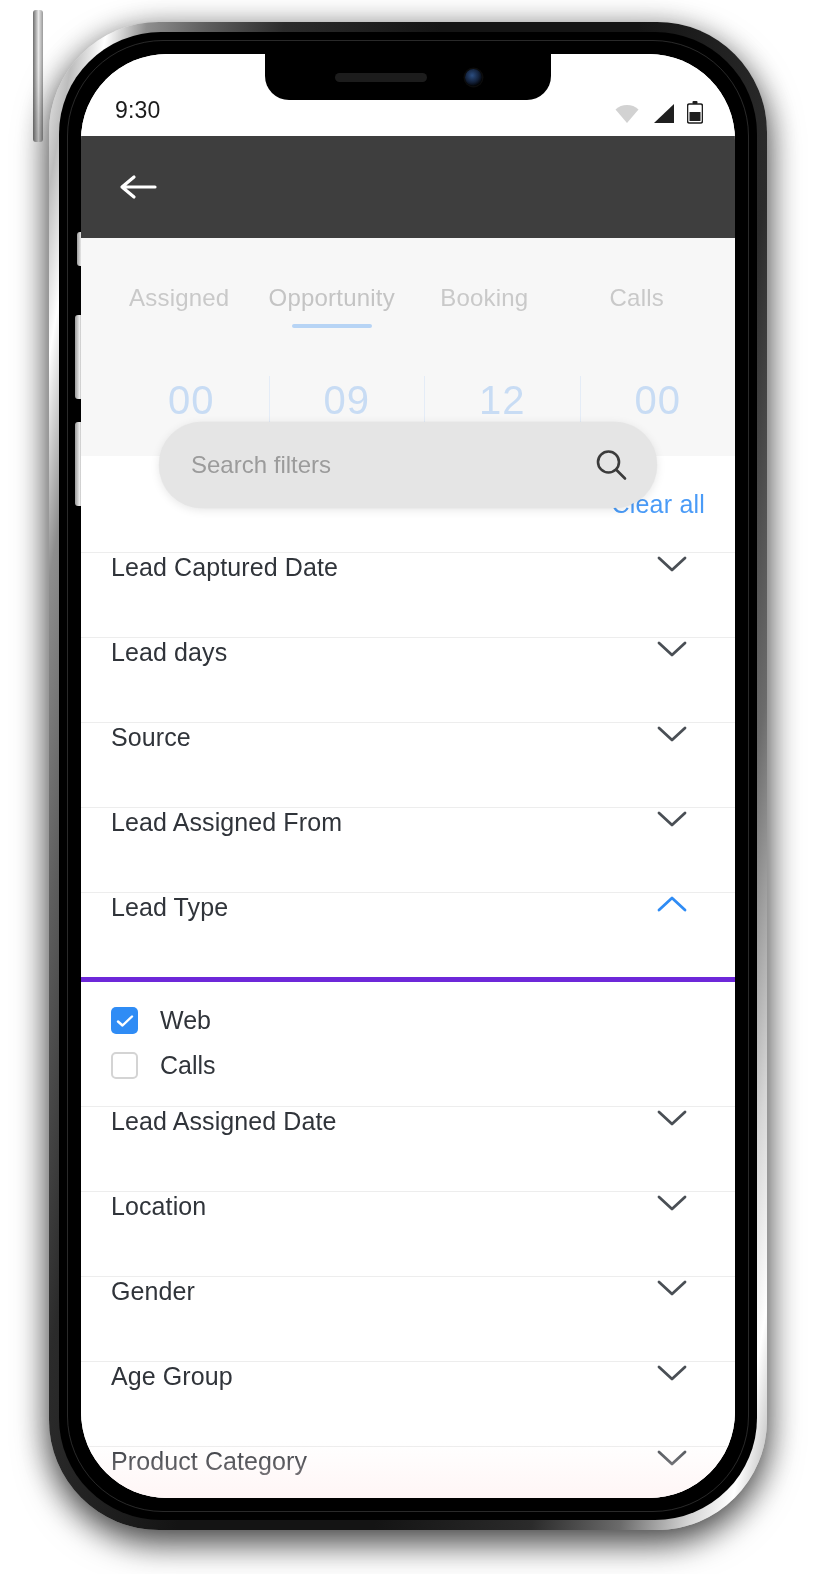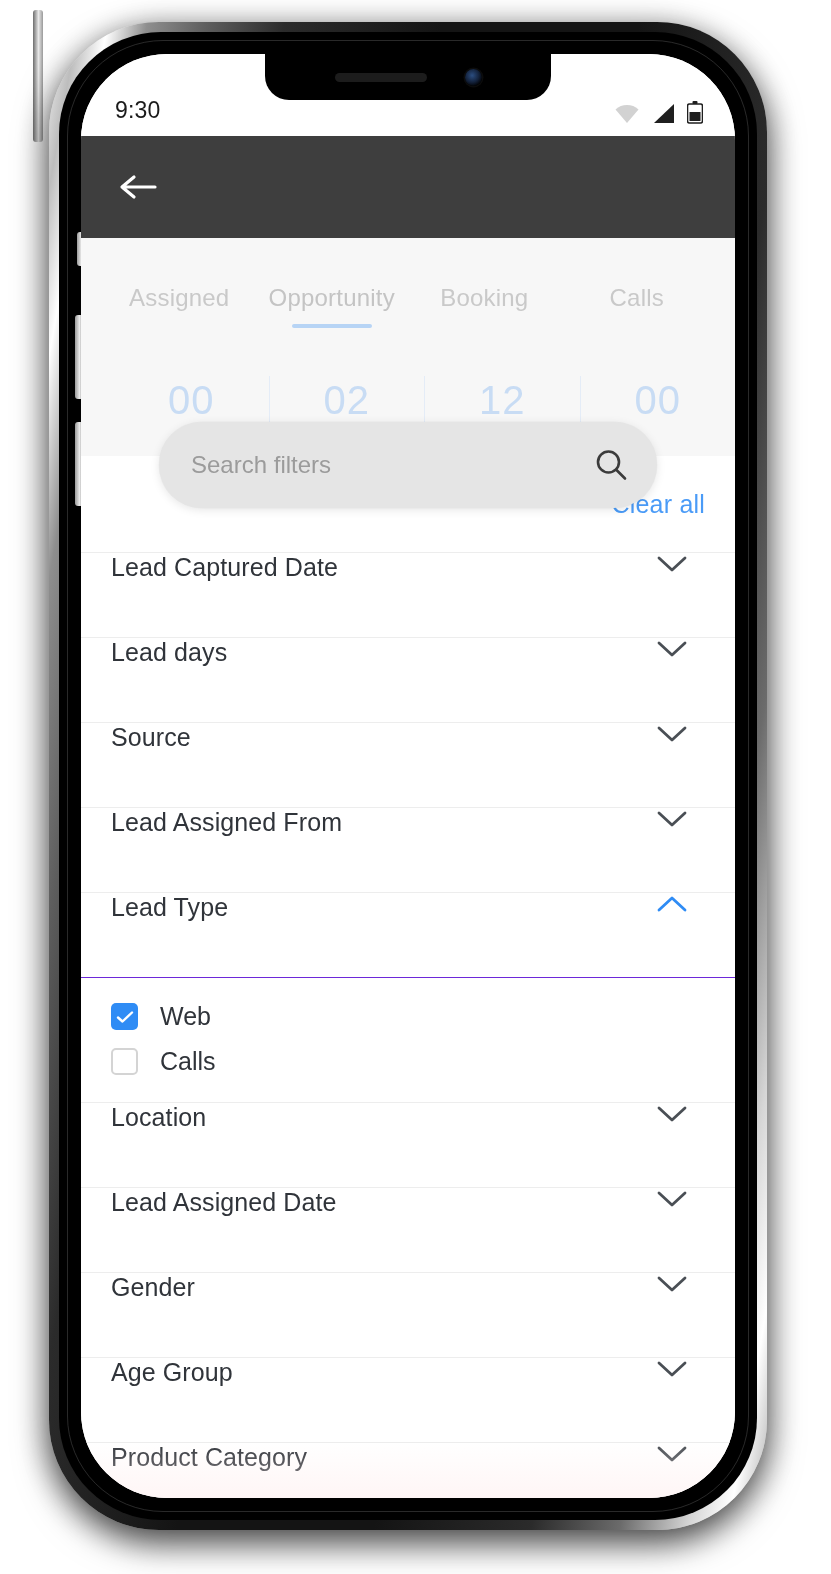--- a/index.html
+++ b/index.html
@@ -180,21 +180,21 @@
     padding:0 46px 0 30px;
     border-top:1px solid #ededed;
     cursor:pointer;
   }
   .filter-label{ font-size:25px; color:#30343a; letter-spacing:.1px; }
   .chev{ display:flex; align-items:center; }
 
   
   .filter-options{
     padding:16px 0 18px 0;
-    border-top:1px solid #6d28d9;
+    border-top:5px solid #6d28d9;
   }
   .option-row{
     display:flex; align-items:center; gap:22px;
     padding:8px 30px;
     cursor:pointer;
   }
   .cbox{
     width:27px; height:27px; border-radius:5px;
     flex:0 0 auto;
     display:flex; align-items:center; justify-content:center;
@@ -277,21 +277,21 @@
         <div class="tab">
           <span class="tab-label">Calls</span>
         </div>
       </div>
 
       <div id="counter-row">
         <div class="counter-cell">
           <span class="counter-val">00</span>
         </div>
         <div class="counter-cell">
-          <span class="counter-val">02</span>
+          <span class="counter-val">09</span>
         </div>
         <div class="counter-cell">
           <span class="counter-val">12</span>
         </div>
         <div class="counter-cell">
           <span class="counter-val">00</span>
         </div>
       </div>
     </div>
 
@@ -367,30 +367,30 @@
           </span>
           <span class="option-label">Web</span>
         </div>
         <div class="option-row">
           <span class="cbox unchecked"></span>
           <span class="option-label">Calls</span>
         </div>
       </div>
 
       <div class="filter-row">
+        <span class="filter-label">Lead Assigned Date</span>
+        <span class="chev">
+          <svg width="34" height="22" viewBox="0 0 34 22">
+              <path d="M4 5 L17 17 L30 5" fill="none" stroke="#4a4f55" stroke-width="2.8" stroke-linecap="round" stroke-linejoin="round"></path>
+            </svg>
+        </span>
+      </div>
+
+      <div class="filter-row">
         <span class="filter-label">Location</span>
-        <span class="chev">
-          <svg width="34" height="22" viewBox="0 0 34 22">
-              <path d="M4 5 L17 17 L30 5" fill="none" stroke="#4a4f55" stroke-width="2.8" stroke-linecap="round" stroke-linejoin="round"></path>
-            </svg>
-        </span>
-      </div>
-
-      <div class="filter-row">
-        <span class="filter-label">Lead Assigned Date</span>
         <span class="chev">
           <svg width="34" height="22" viewBox="0 0 34 22">
               <path d="M4 5 L17 17 L30 5" fill="none" stroke="#4a4f55" stroke-width="2.8" stroke-linecap="round" stroke-linejoin="round"></path>
             </svg>
         </span>
       </div>
 
       <div class="filter-row">
         <span class="filter-label">Gender</span>
         <span class="chev">

